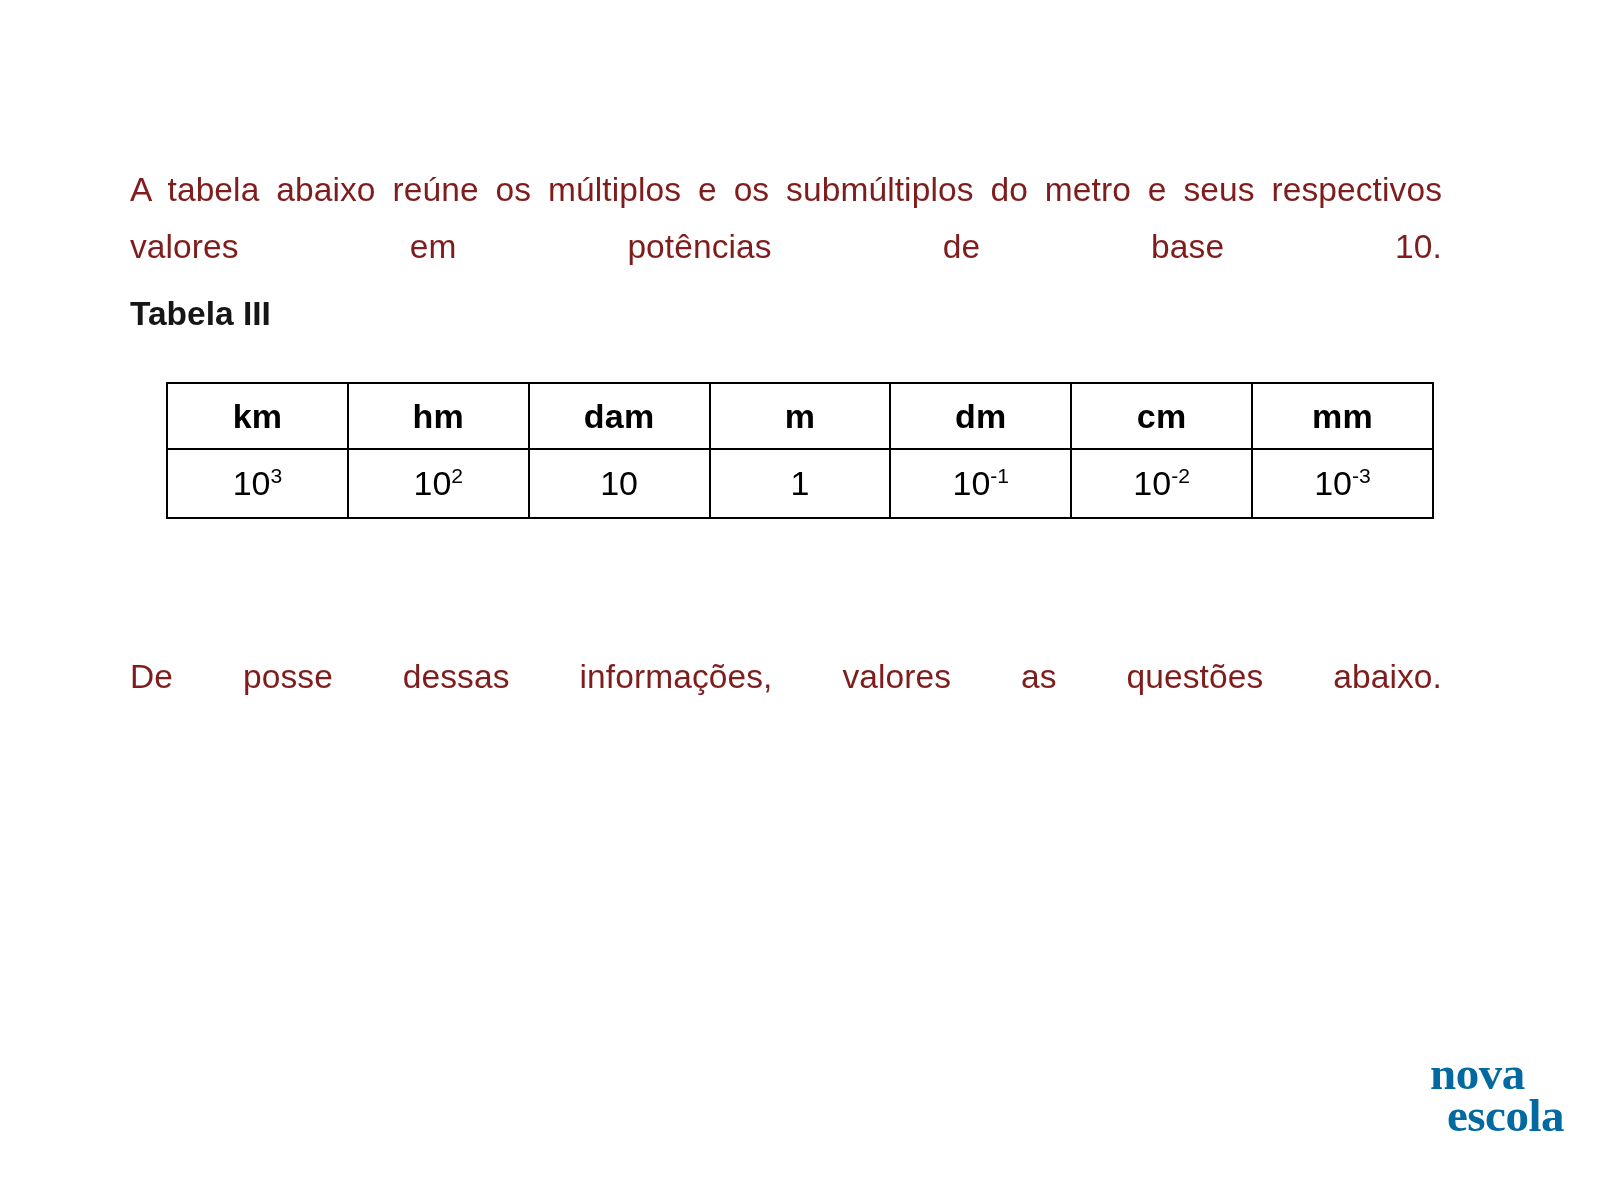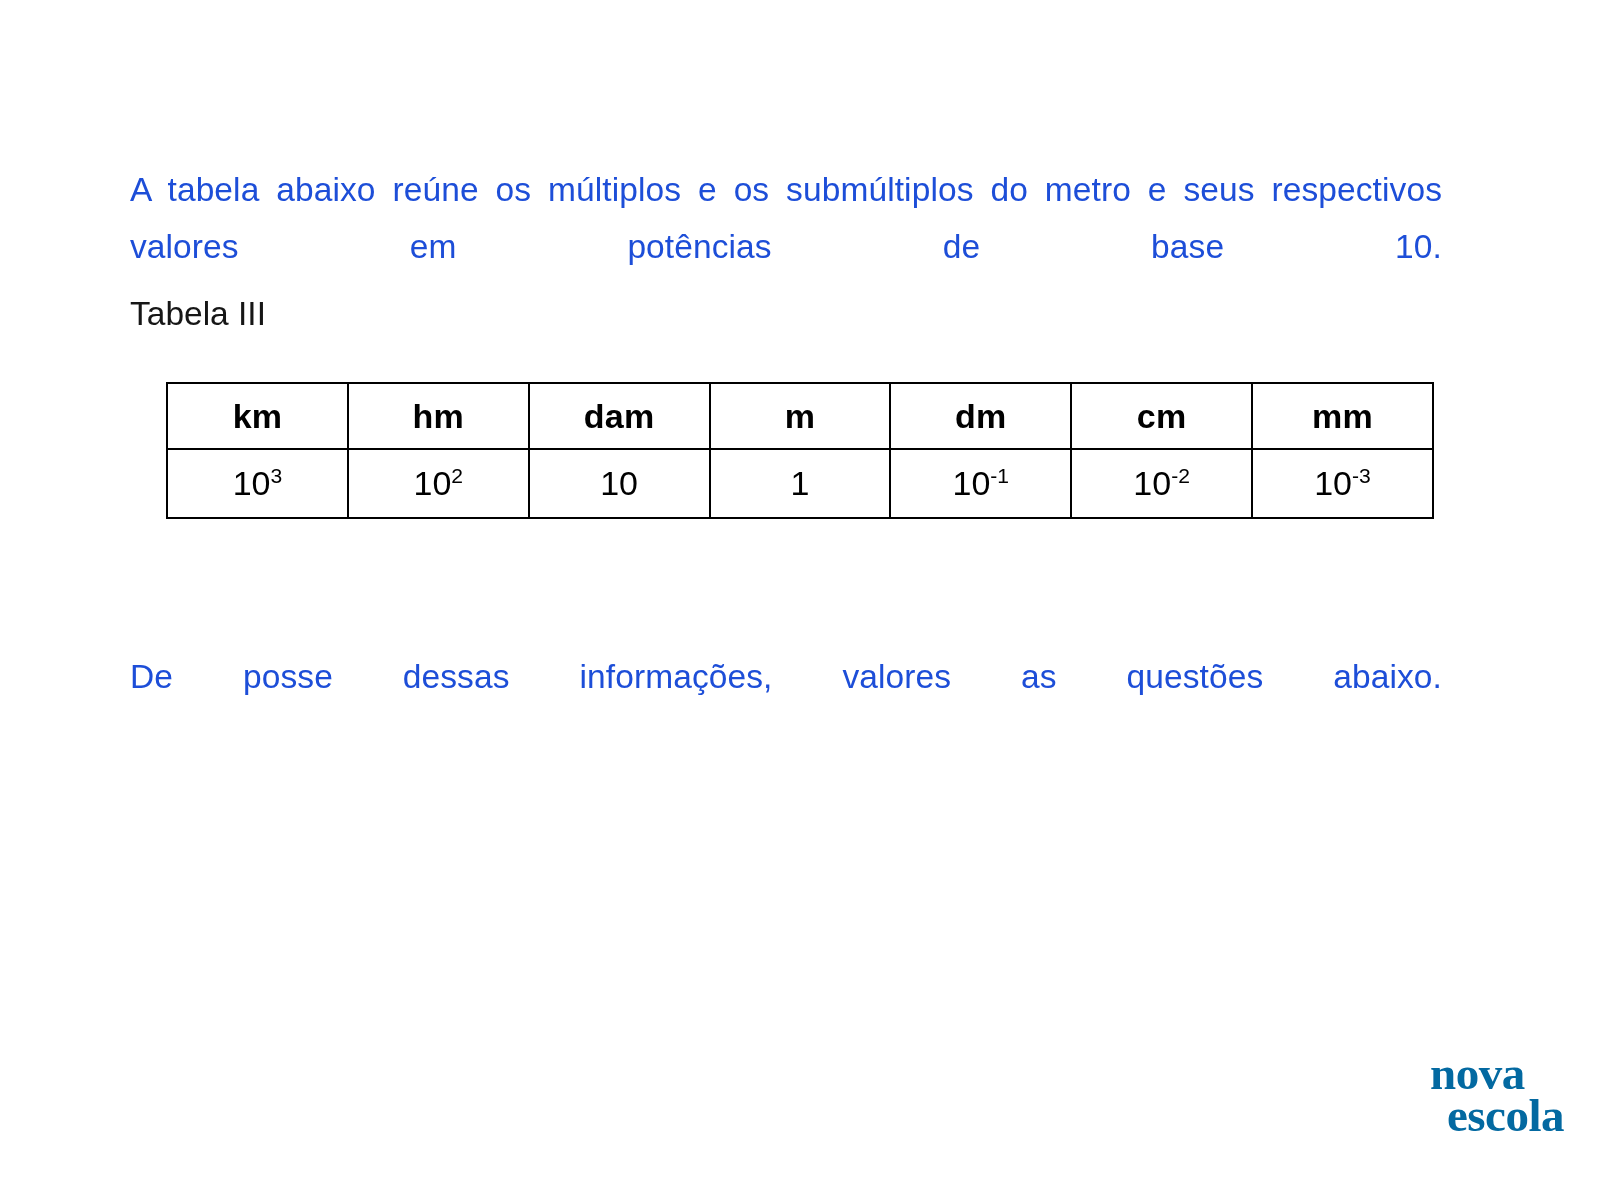--- a/index.html
+++ b/index.html
@@ -25,41 +25,41 @@
     background: #ffffff;
   }
 
   
   .para {
     position: absolute;
     left: 130px;
     width: 1312px;
     font-size: 33.5px;
     line-height: 57px;
-    color: #1d4ed8;
+    color: #7f1d1d;
     text-align: justify;
     text-align-last: justify;
     letter-spacing: 0.1px;
     font-weight: 400;
   }
   #intro-paragraph {
     top: 127px;
   }
   #closing-paragraph {
     top: 614px;
   }
 
   .label-tabela {
     position: absolute;
     left: 130px;
     top: 291px;
     font-size: 33.5px;
     line-height: 46px;
     color: #161616;
-    font-weight: 400;
+    font-weight: 700;
     white-space: nowrap;
     text-align: left;
   }
 
   
   .table-wrap {
     position: absolute;
     left: 166px;
     top: 382px;
     width: 1266px;

